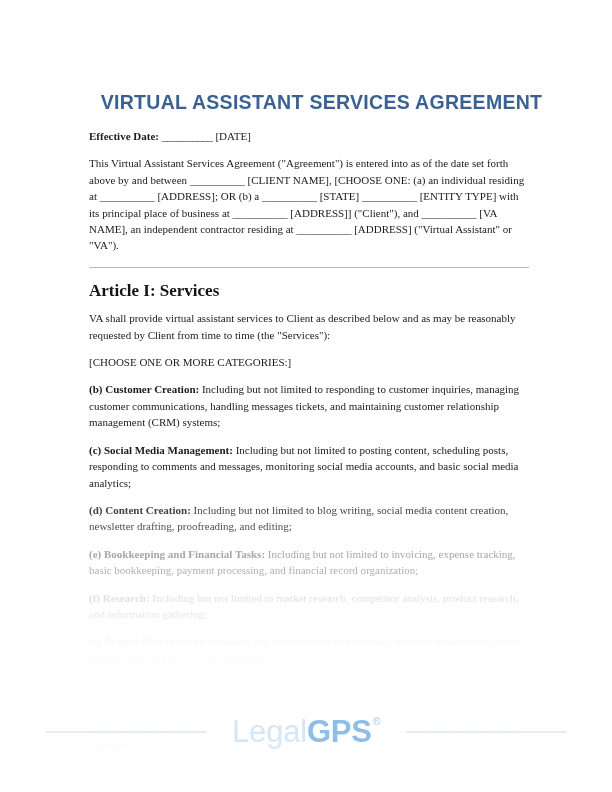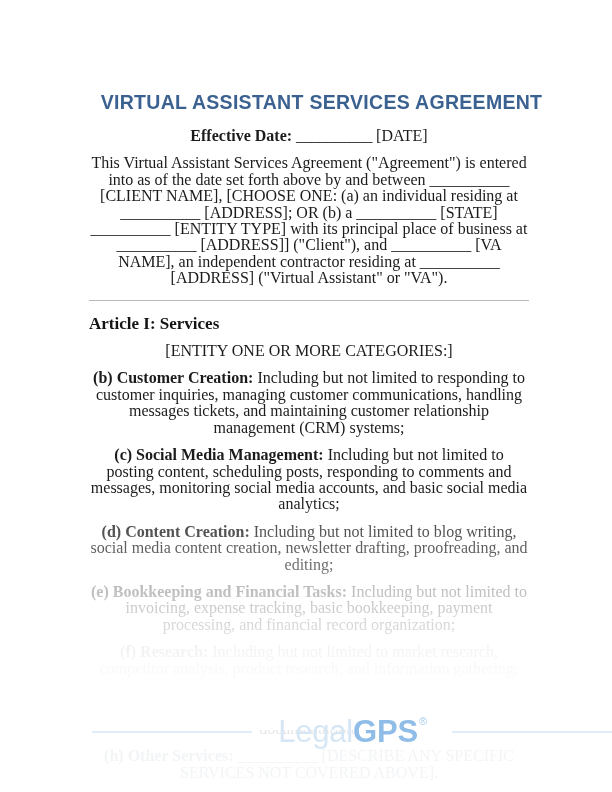--- a/index.html
+++ b/index.html
@@ -35,25 +35,25 @@
 
   
   .content {
     position: absolute;
     left: 89px;
     top: 128px;
     width: 440px;
   }
 
   .para {
-    font-size: 16px;
+    font-size: 11px;
     line-height: 16.4px;
     color: #1b1b1b;
     margin: 0 0 11px 0;
-    text-align: center;
+    text-align: left;
   }
 
   .para b,
   .para .bold {
     font-weight: bold;
   }
 
   .blank {
     letter-spacing: -0.4px;
   }
@@ -101,21 +101,21 @@
 
   
   .footer-logo {
     position: absolute;
     left: 0;
     right: 0;
     top: 706px;
     height: 52px;
     display: flex;
     align-items: center;
-    justify-content: flex-end;
+    justify-content: center;
     gap: 0;
   }
 
   .logo-line {
     height: 2px;
     background: #e3edf7;
     flex: 0 0 auto;
     width: 160px;
   }
 
@@ -166,22 +166,23 @@
       <span class="blank">__________</span>
       <span>[DATE]</span>
     </p>
 
     <p class="para">This Virtual Assistant Services Agreement ("Agreement") is entered into as of the date set forth above by and between __________ [CLIENT NAME], [CHOOSE ONE: (a) an individual residing at __________ [ADDRESS]; OR (b) a __________ [STATE] __________ [ENTITY TYPE] with its principal place of business at __________ [ADDRESS]] ("Client"), and __________ [VA NAME], an independent contractor residing at __________ [ADDRESS] ("Virtual Assistant" or "VA").</p>
 
     <div class="rule"></div>
 
     <p class="section-heading">Article I: Services</p>
 
-
-    <p class="para">[ENTITY ONE OR MORE CATEGORIES:]</p>
+    <p class="para">VA shall provide virtual assistant services to Client as described below and as may be reasonably requested by Client from time to time (the "Services"):</p>
+
+    <p class="para">[CHOOSE ONE OR MORE CATEGORIES:]</p>
 
     <div id="services-list">
         <p class="para fade-0"><b>(b) Customer Creation:</b><span> Including but not limited to responding to customer inquiries, managing customer communications, handling messages tickets, and maintaining customer relationship management (CRM) systems;</span></p>
         <p class="para fade-0"><b>(c) Social Media Management:</b><span> Including but not limited to posting content, scheduling posts, responding to comments and messages, monitoring social media accounts, and basic social media analytics;</span></p>
         <p class="para fade-1"><b>(d) Content Creation:</b><span> Including but not limited to blog writing, social media content creation, newsletter drafting, proofreading, and editing;</span></p>
         <p class="para fade-2"><b>(e) Bookkeeping and Financial Tasks:</b><span> Including but not limited to invoicing, expense tracking, basic bookkeeping, payment processing, and financial record organization;</span></p>
         <p class="para fade-3"><b>(f) Research:</b><span> Including but not limited to market research, competitor analysis, product research, and information gathering;</span></p>
         <p class="para fade-4"><b>(g) Project Management:</b><span> Including but not limited to task tracking, deadline management, team coordination, and project documentation;</span></p>
         <p class="para fade-5"><b>(h) Other Services:</b><span> __________ [DESCRIBE ANY SPECIFIC SERVICES NOT COVERED ABOVE].</span></p>
       </div>

